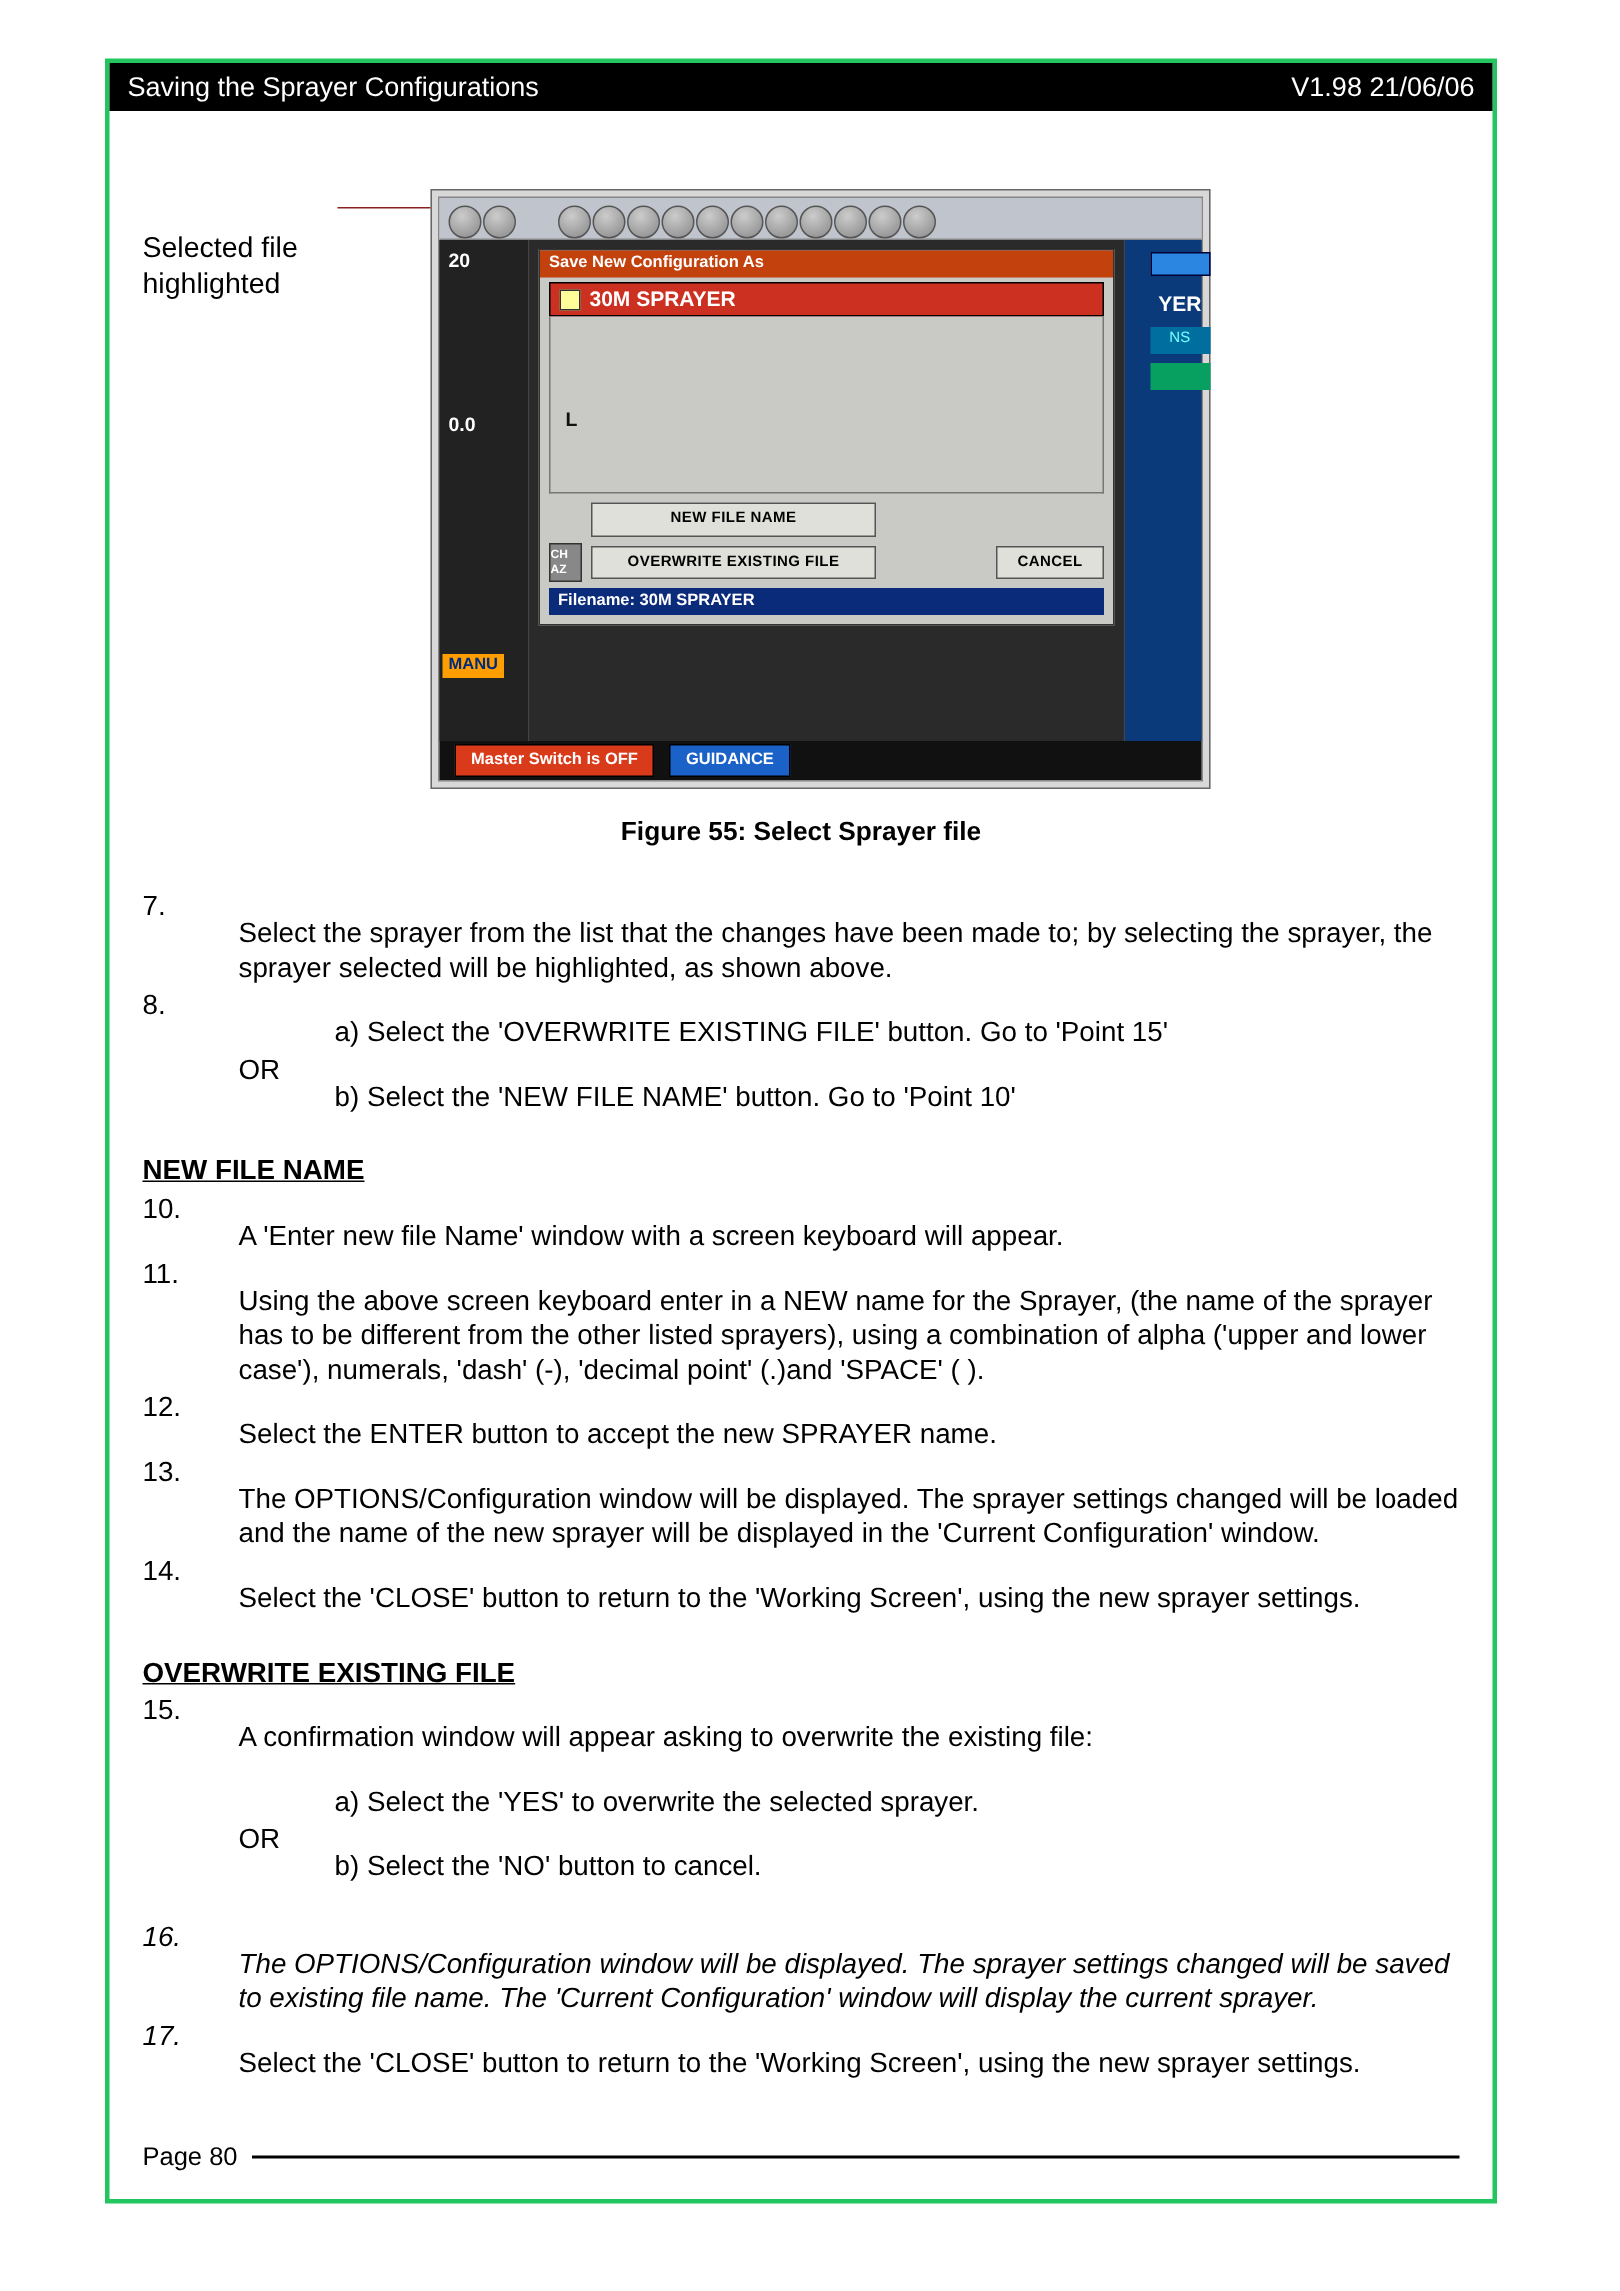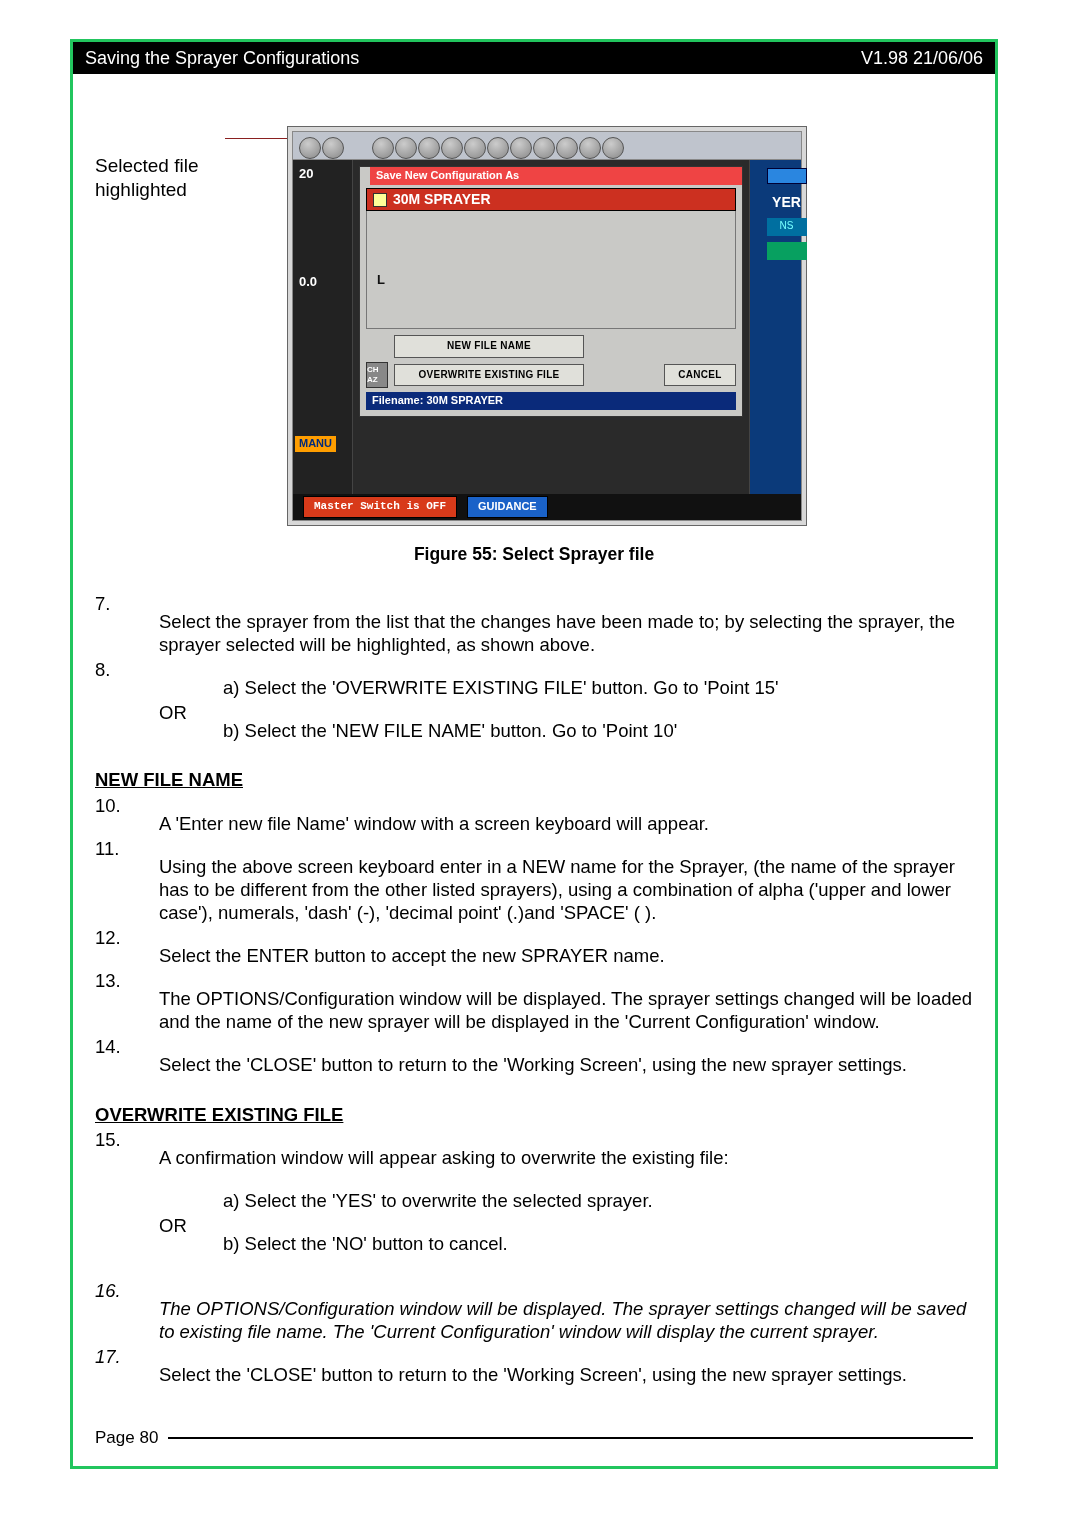--- a/index.html
+++ b/index.html
@@ -126,26 +126,25 @@
     position: relative;
     background: #2a2a2a;
   }
   .dialog {
     position: absolute;
     left: 6px; right: 6px; top: 6px;
     background: #c9c9c6;
     border: 1px solid #333;
   }
   .dialog-title {
-    background: #ef4444;
+    background: #c2410c;
     color: #fff;
     font-size: 11px;
     padding: 2px 6px;
     font-weight: bold;
-    margin-left: 10px;
   }
   .dialog-body {
     padding: 3px 6px 6px 6px;
   }
   .sel-row {
     background: #cc3020;
     color: #fff;
     font-weight: bold;
     font-size: 14px;
     padding: 2px 6px;
@@ -183,21 +182,21 @@
     background:#0a2a7a; color:#fff; font-size:11px; padding:2px 6px; font-weight:bold;
   }
   .app-footer {
     background:#111; height:26px; display:flex; align-items:center;
     gap:10px; padding:0 10px;
   }
   .fbtn {
     font-size:11px; padding:3px 10px; font-weight:bold;
     border:1px solid #000;
   }
-  .fbtn.r { background:#d83a1a; color:#fff;font-family:Liberation Mono, monospace; }
+  .fbtn.r { background:#d83a1a; color:#fff; }
   .fbtn.b { background:#1a62c8; color:#fff; }
   .fbtn.o { background:transparent; color:#e06a10; border:none; margin-left:auto; }
   .fig-caption {
     text-align: center;
     font-weight: bold;
     font-size: 17.5px;
     margin: 18px 0 26px 0;
   }
   .steps { }
   .step-row {

